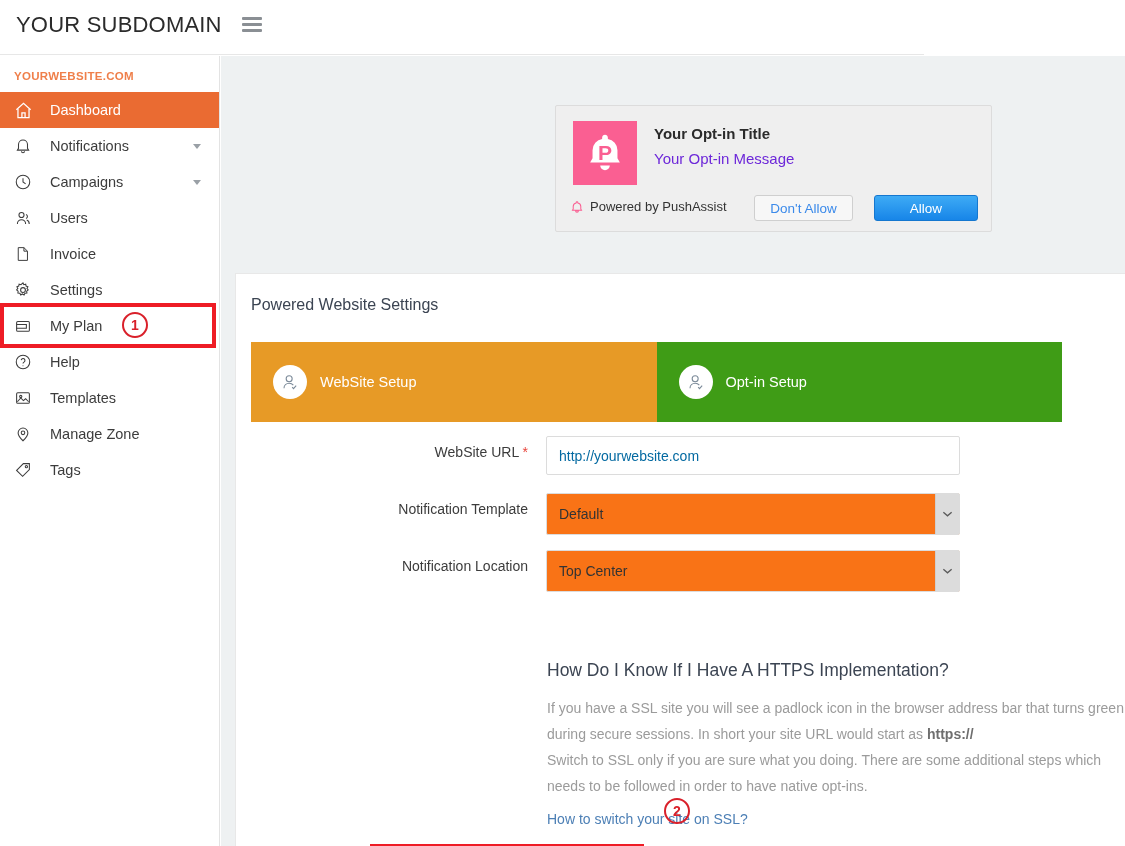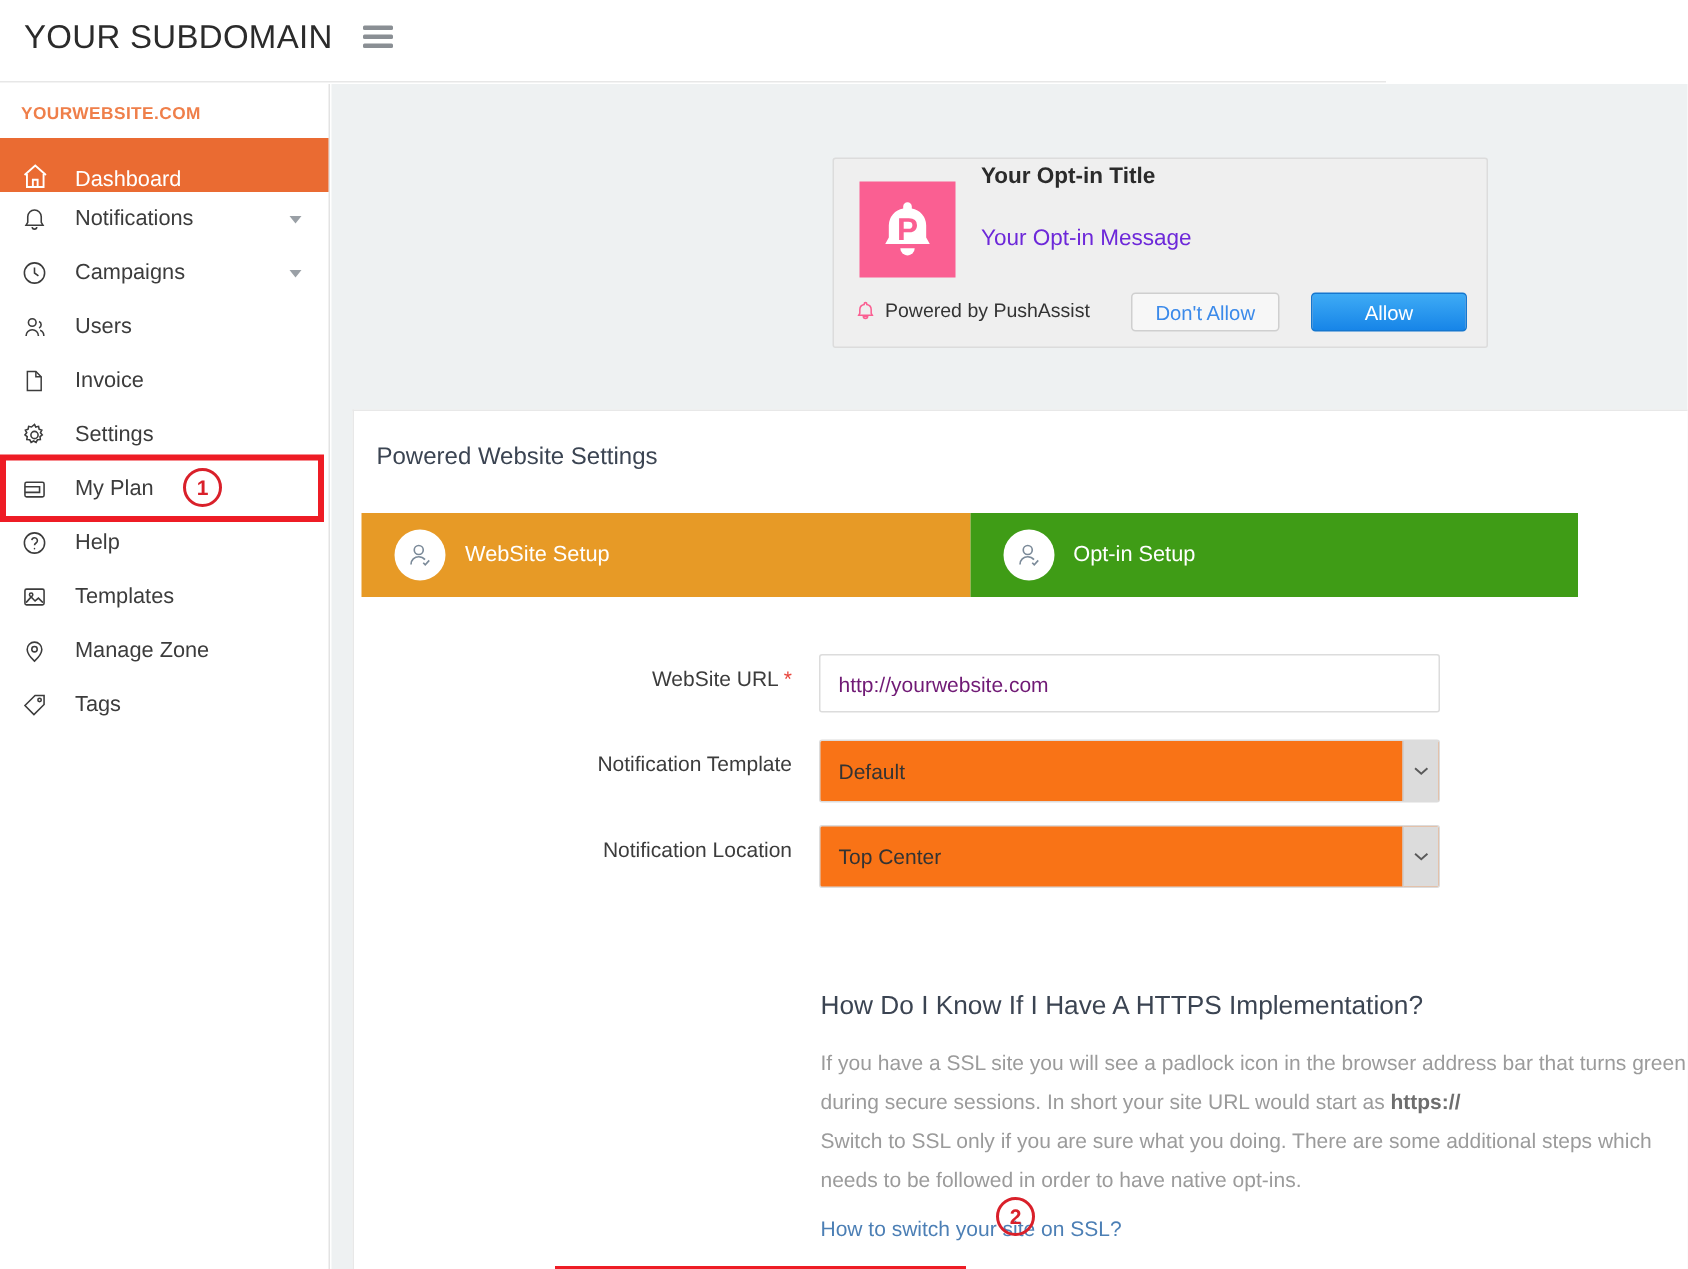--- a/index.html
+++ b/index.html
@@ -64,21 +64,20 @@
     height: 36px;
     padding-left: 14px;
     color: #3c3c3c;
     font-size: 14.5px;
     cursor: pointer;
     text-decoration: none;
   }
   .nav-item.active {
     background: #ea6b32;
     color: #ffffff;
-    align-items: flex-end;
   }
   .nav-item .ico {
     width: 26px; height: 22px;
     flex: 0 0 26px;
     display: flex; align-items: center; justify-content: flex-start;
   }
   .nav-item .ico svg { display: block; }
   .nav-item .label { margin-left: 10px; white-space: nowrap; }
   .caret {
     position: absolute;
@@ -132,21 +131,21 @@
   }
   .preview-logo {
     position: absolute;
     left: 17px; top: 15px;
     width: 64px; height: 64px;
     background: #fa5f92;
     display: flex; align-items: center; justify-content: center;
   }
   .preview-title {
     position: absolute;
-    left: 98px; top: 3px;
+    left: 98px; top: 19px;
     font-size: 15px; font-weight: bold;
     color: #2b2b2b;
   }
   .preview-msg {
     position: absolute;
     left: 98px; top: 44px;
     font-size: 15px;
     color: #6d28d9;
     text-align: right;
   }
@@ -193,22 +192,22 @@
   }
   .card-title {
     position: absolute;
     left: 15px; top: 22px;
     font-size: 16px;
     color: #3b4452;
   }
 
   .tabs {
     position: absolute;
-    left: 5px; top: 68px;
-    width: 811px; height: 56px;
+    left: 15px; top: 68px;
+    width: 811px; height: 80px;
     display: flex;
   }
   .tab {
     flex: 1;
     display: flex;
     align-items: center;
     padding-left: 22px;
     color: #ffffff;
     font-size: 14.5px;
     cursor: pointer;
@@ -238,21 +237,21 @@
     font-size: 14px;
     color: #3c3c3c;
   }
   .req { color: #e8453c; }
   .text-input {
     width: 414px; height: 39px;
     border: 1px solid #dcdcdc;
     border-radius: 2px;
     padding: 0 12px;
     font-size: 14px;
-    color: #701a75;
+    color: #0369a1;
     font-family: "Liberation Sans", sans-serif;
     background: #fff;
   }
   .select-wrap {
     position: relative;
     width: 414px; height: 42px;
   }
   .select-box {
     width: 100%; height: 100%;
     border: 1px solid #dcdcdc;

